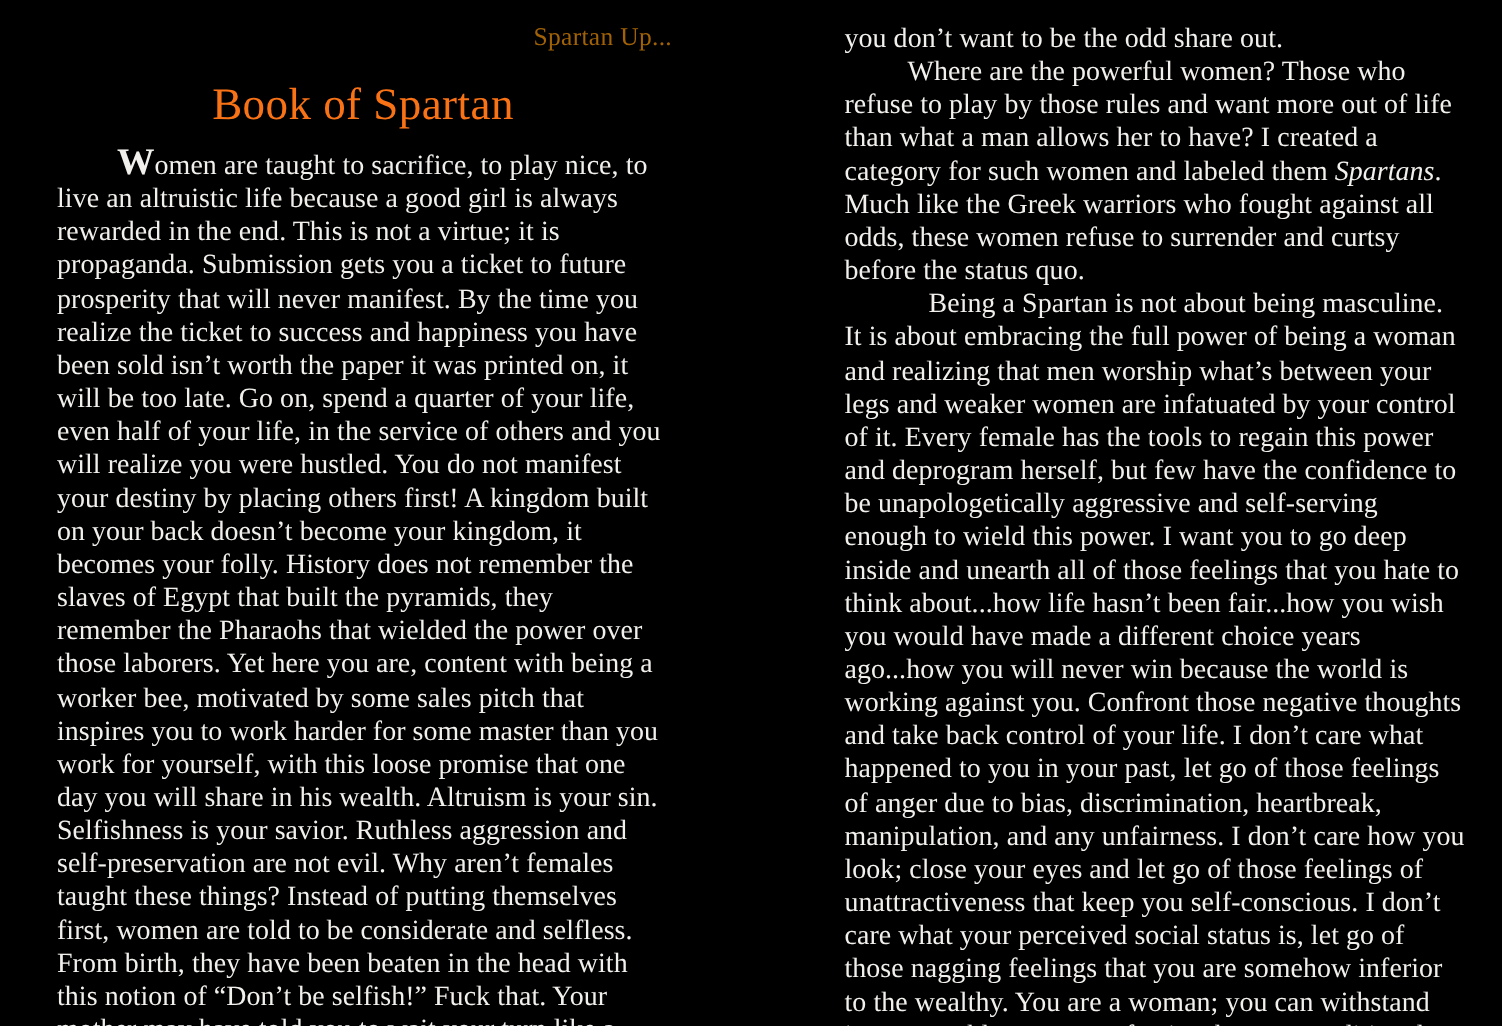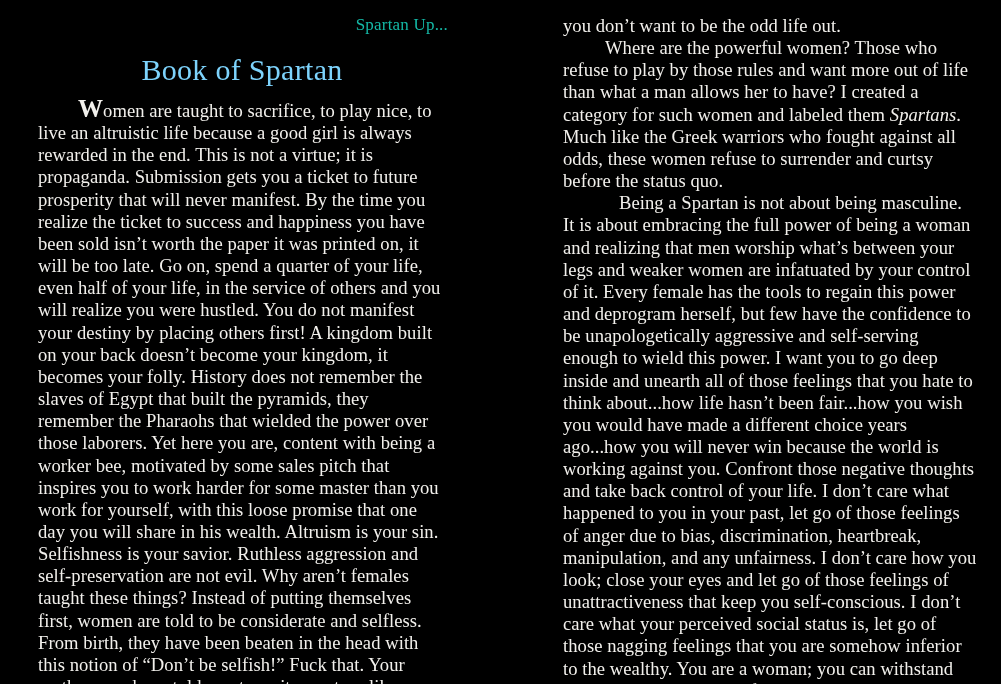--- a/index.html
+++ b/index.html
@@ -25,21 +25,21 @@
   
   .running-header {
     position: absolute;
     left: 0;
     top: 14px;
     width: 448px;
     text-align: right;
     font-size: 17px;
     line-height: 22px;
     letter-spacing: 0.2px;
-    color: #14b8a6;
+    color: #a16207;
     white-space: nowrap;
   }
 
   
   .columns {
     position: absolute;
     left: 0;
     top: 0;
     width: 1001px;
     height: 684px;
@@ -58,21 +58,21 @@
     width: 414px;
   }
 
   .chapter-title {
     margin: 0;
     padding: 0;
     font-weight: normal;
     font-size: 30px;
     line-height: 34px;
     text-align: center;
-    color: #7dd3fc;
+    color: #f97316;
     margin-top: 53px;
     margin-bottom: 11px;
     letter-spacing: 0.3px;
   }
 
   p.body {
     margin: 0;
     padding: 0;
     font-size: 18.6px;
     line-height: 22.15px;
@@ -110,19 +110,19 @@
 
   <div class="columns">
 
     <div class="col col-left">
       <h1 class="chapter-title">Book of Spartan</h1>
       <p class="body first"><span class="leadcap">W</span><span>omen are taught to sacrifice, to play nice, to live an altruistic life because a good girl is always rewarded in the end. This is not a virtue; it is propaganda. Submission gets you a ticket to future prosperity that will never manifest. By the time you realize the ticket to success and happiness you have been sold isn’t worth the paper it was printed on, it will be too late. Go on, spend a quarter of your life, even half of your life, in the service of others and you will realize you were hustled. You do not manifest your destiny by placing others first! A kingdom built on your back doesn’t become your kingdom, it becomes your folly. History does not remember the slaves of Egypt that built the pyramids, they remember the Pharaohs that wielded the power over those laborers. Yet here you are, content with being a worker bee, motivated by some sales pitch that inspires you to work harder for some master than you work for yourself, with this loose promise that one day you will share in his wealth. Altruism is your sin. Selfishness is your savior. Ruthless aggression and self-preservation are not evil. Why aren’t females taught these things? Instead of putting themselves first, women are told to be considerate and selfless. From birth, they have been beaten in the head with this notion of “Don’t be selfish!” Fuck that. Your mother may have told you to wait your turn like a good girl, but I’m saying cut in front of that other bitch. Club Success is about to hit capacity, and</span></p>
     </div>
 
     <div class="col col-right">
       <div class="top-spacer"></div>
-      <p class="body"><span>you don’t want to be the odd life out.</span></p>
+      <p class="body"><span>you don’t want to be the odd share out.</span></p>
       <p class="body indent"><span>Where are the powerful women? Those who refuse to play by those rules and want more out of life than what a man allows her to have? I created a category for such women and labeled them </span><span class="bolditalic">Spartans</span><span>. Much like the Greek warriors who fought against all odds, these women refuse to surrender and curtsy before the status quo.</span></p>
       <p class="body indent-wide"><span>Being a Spartan is not about being masculine. It is about embracing the full power of being a woman and realizing that men worship what’s between your legs and weaker women are infatuated by your control of it. Every female has the tools to regain this power and deprogram herself, but few have the confidence to be unapologetically aggressive and self-serving enough to wield this power. I want you to go deep inside and unearth all of those feelings that you hate to think about...how life hasn’t been fair...how you wish you would have made a different choice years ago...how you will never win because the world is working against you. Confront those negative thoughts and take back control of your life. I don’t care what happened to you in your past, let go of those feelings of anger due to bias, discrimination, heartbreak, manipulation, and any unfairness. I don’t care how you look; close your eyes and let go of those feelings of unattractiveness that keep you self-conscious. I don’t care what your perceived social status is, let go of those nagging feelings that you are somehow inferior to the wealthy. You are a woman; you can withstand immeasurable amounts of pain, show unconditional love, and give birth to life. You. Are. The. Shit!</span></p>
     </div>
 
   </div>
 </div>
 
 </body></html>

